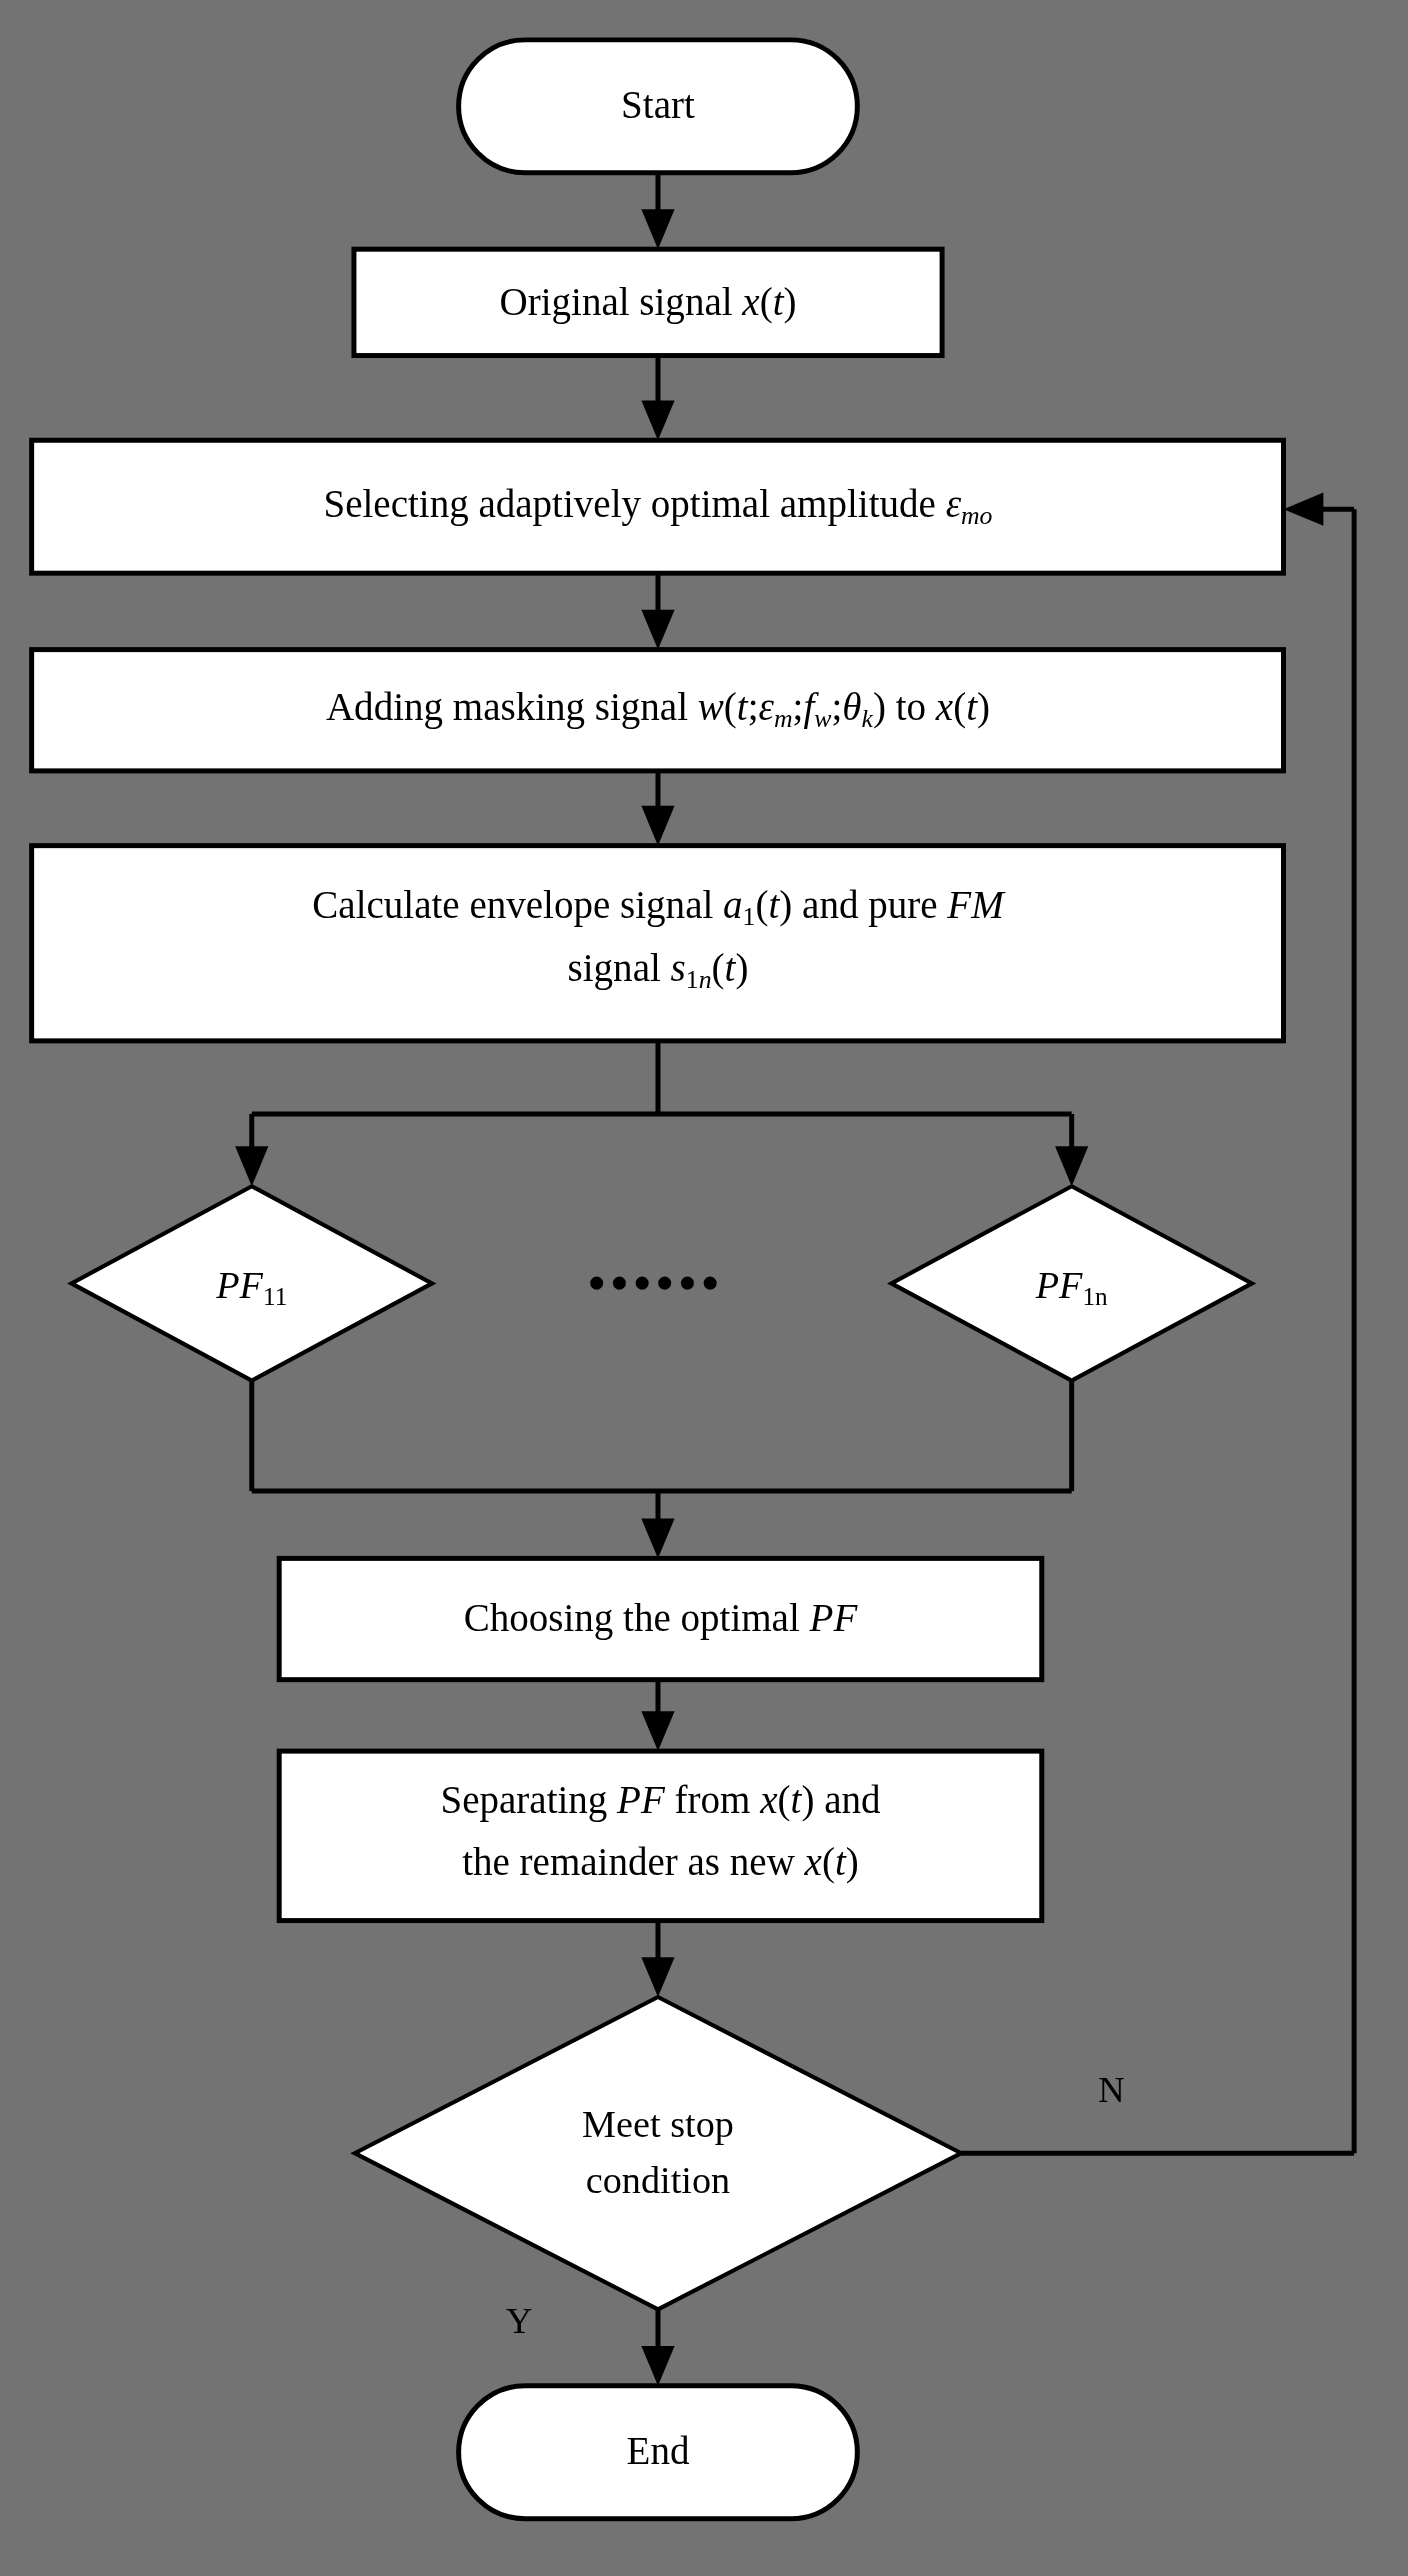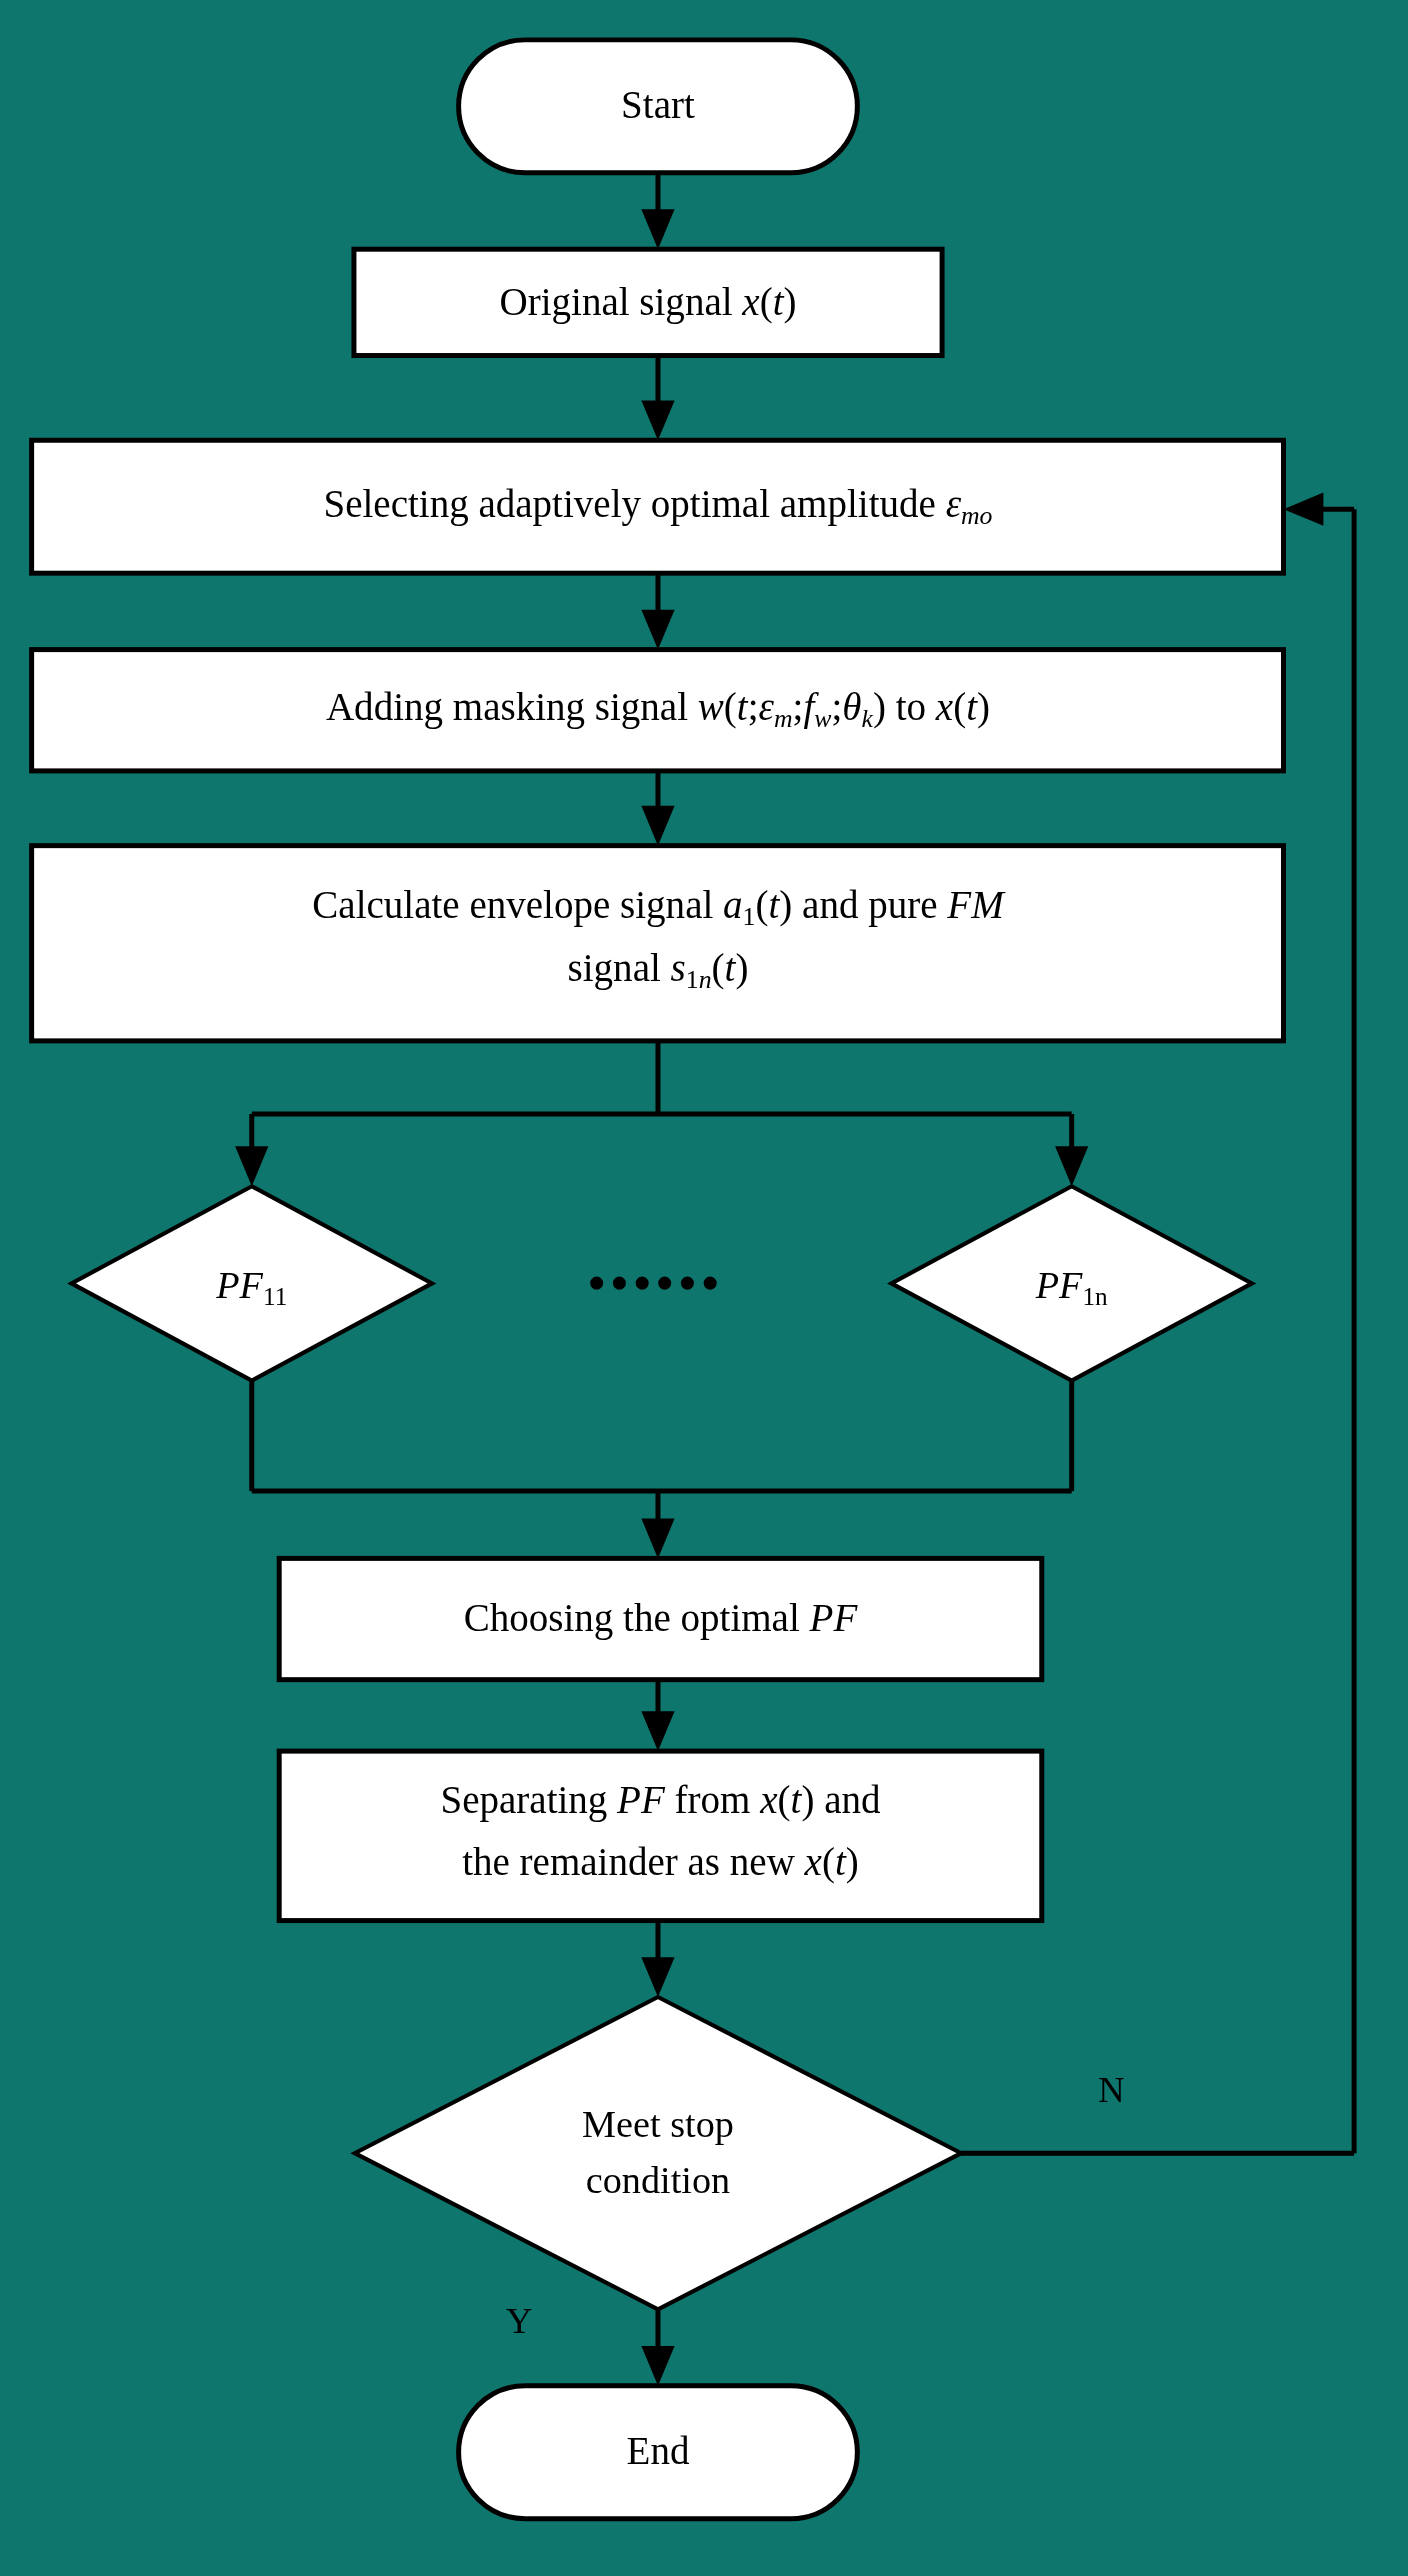--- a/index.html
+++ b/index.html
@@ -10,21 +10,21 @@
   body {
     width: 1409px;
     height: 2576px;
     overflow: hidden;
     font-family: "Liberation Serif", "DejaVu Serif", serif;
   }
   #canvas {
     position: relative;
     width: 1408px;
     height: 2576px;
-    background: #0f766e;
+    background: #737373;
   }
   svg#flow {
     position: absolute;
     top: 0;
     left: 0;
     width: 1409px;
     height: 2576px;
   }
   .shape-stroke {
     fill: #ffffff;

